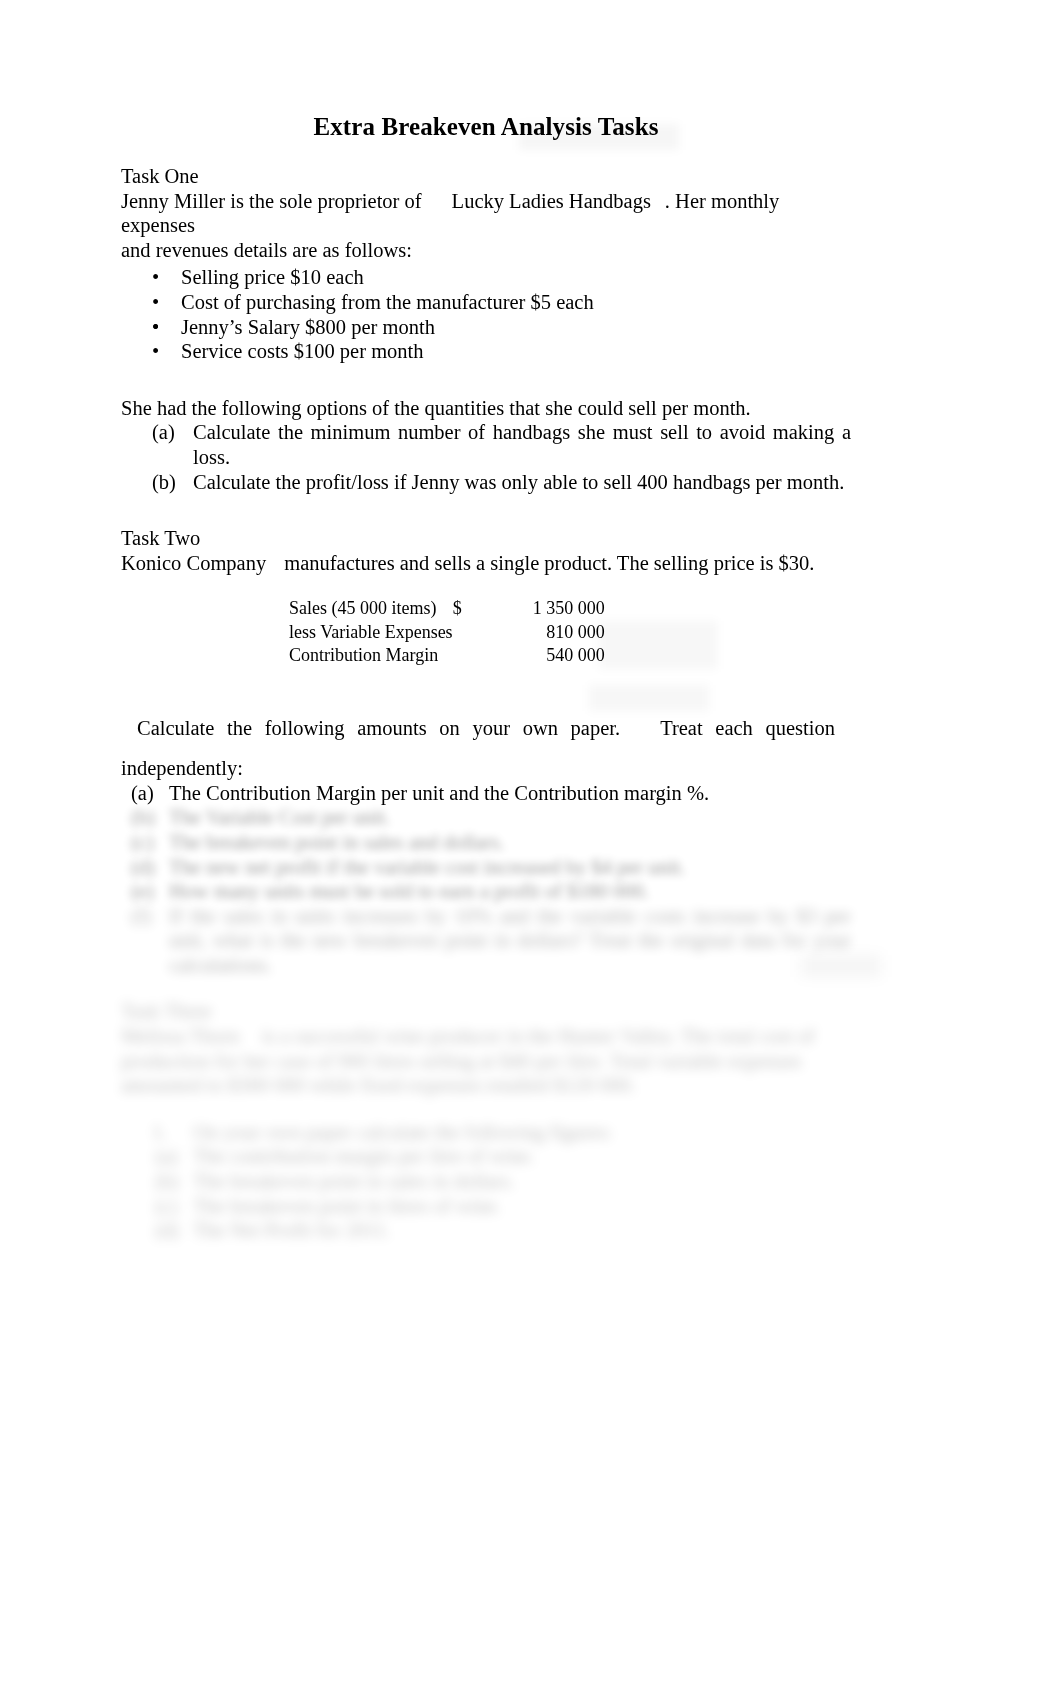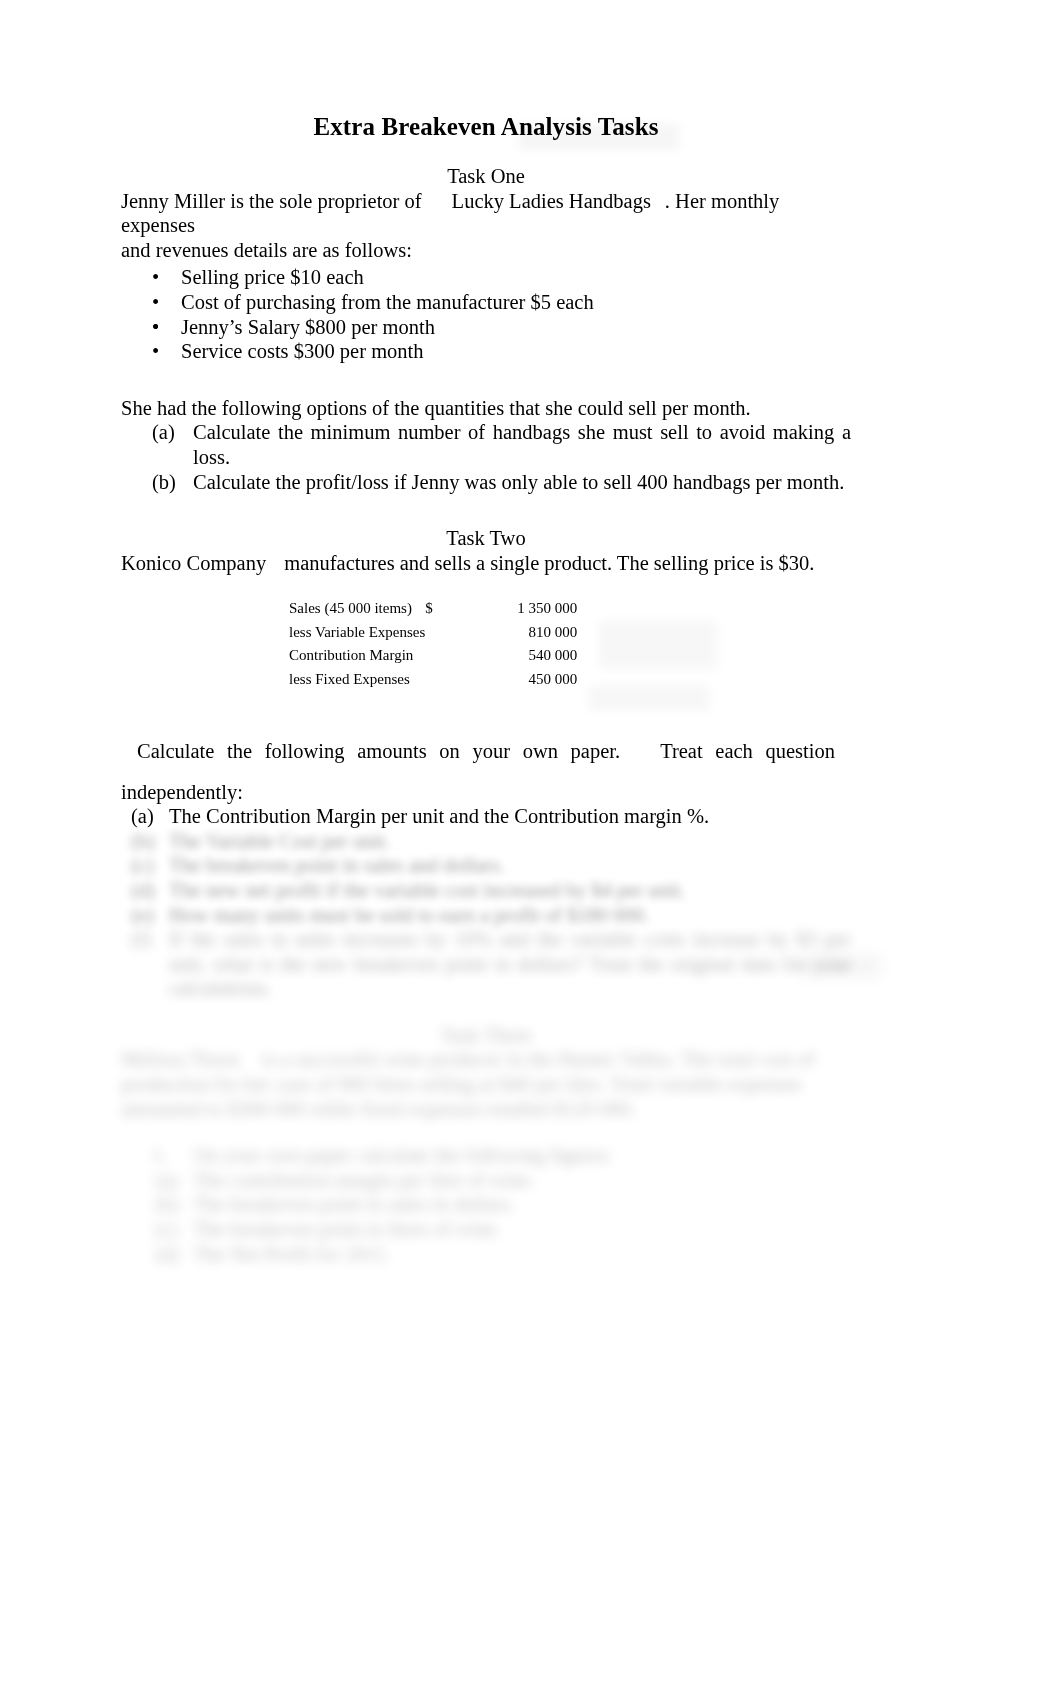--- a/index.html
+++ b/index.html
@@ -66,21 +66,20 @@
     text-align: justify;
   }
   .para-just-all {
     text-align: justify;
     text-align-last: justify;
   }
   .section-label {
     font-size: 20.5px;
     line-height: 24.6px;
     margin: 0;
-    text-align: center;
   }
   .gap-md { height: 22px; }
   .gap-lg { height: 32px; }
 
   
   .bullets {
     margin: 3px 0 0 0;
     padding: 0;
     list-style: none;
   }
@@ -133,21 +132,21 @@
   .statement {
     margin: 22px 0 0 0;
     position: relative;
     font-family: "Liberation Serif", "DejaVu Serif", serif;
   }
   .statement table {
     border-collapse: collapse;
     margin: 0 auto 0 168px;
   }
   .statement td {
-    font-size: 15px;
+    font-size: 18px;
     line-height: 23.4px;
     padding: 0;
     vertical-align: baseline;
     white-space: nowrap;
   }
   .st-label { padding-right: 10px; }
   .st-cur {
     width: 34px;
     text-align: left;
     padding-left: 118px;
@@ -218,21 +217,21 @@
         </li>
         <li>
           <span class="bullet-dot">•</span>
         </li>
         <li>
           <span class="bullet-dot">•</span>
           <span>Jenny’s Salary $800 per month</span>
         </li>
         <li>
           <span class="bullet-dot">•</span>
-          <span>Service costs $300 per month</span>
+          <span>Service costs $100 per month</span>
         </li>
       </ul>
 
       <div class="gap-lg"></div>
 
       <p class="line">She had the following options of the quantities that she could sell per month.</p>
 
       <ol class="alpha-list">
         <li>
           <span class="alpha-marker">(a)</span>
@@ -267,25 +266,20 @@
             <tr>
               <td class="st-label">less  Variable Expenses</td>
               <td class="st-cur"></td>
               <td class="st-amt">810 000</td>
             </tr>
             <tr>
               <td class="st-label">Contribution Margin</td>
               <td class="st-cur"></td>
               <td class="st-amt">540 000</td>
             </tr>
-            <tr>
-              <td class="st-label">less  Fixed Expenses</td>
-              <td class="st-cur"></td>
-              <td class="st-amt">450 000</td>
-            </tr>
           </tbody>
         </table>
       </div>
 
       <div class="gap-lg"></div>
 
       <p class="para para-just-all">
         <span>Calculate   the   following   amounts   on   your   own   paper.</span><span style="display:inline-block;width:40px"></span><span>Treat   each   question</span>
       </p>
       <p class="line">independently:</p>

